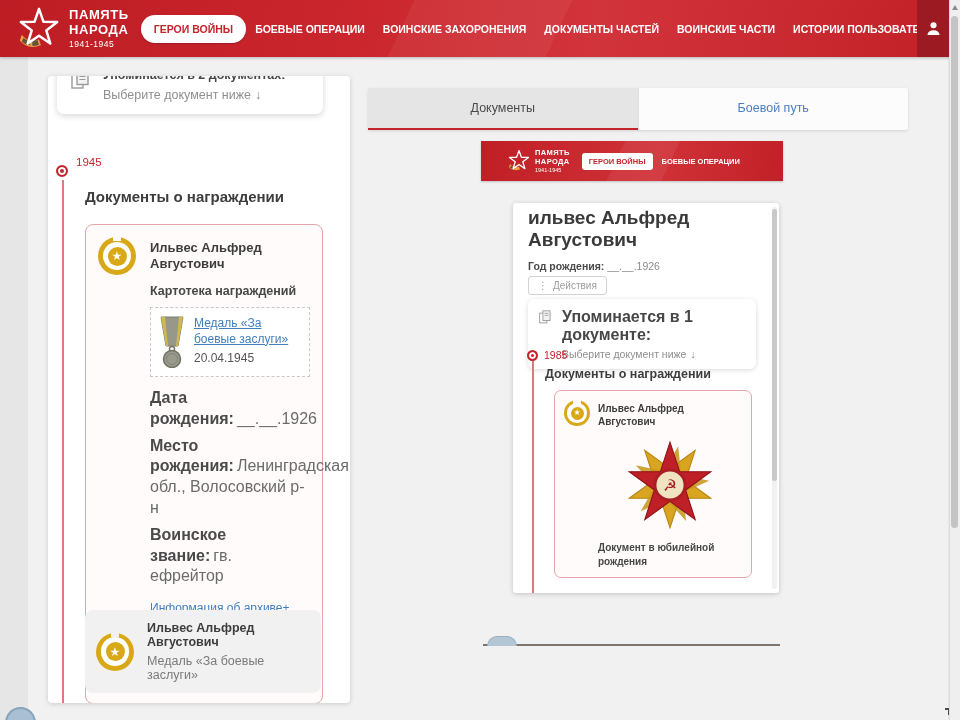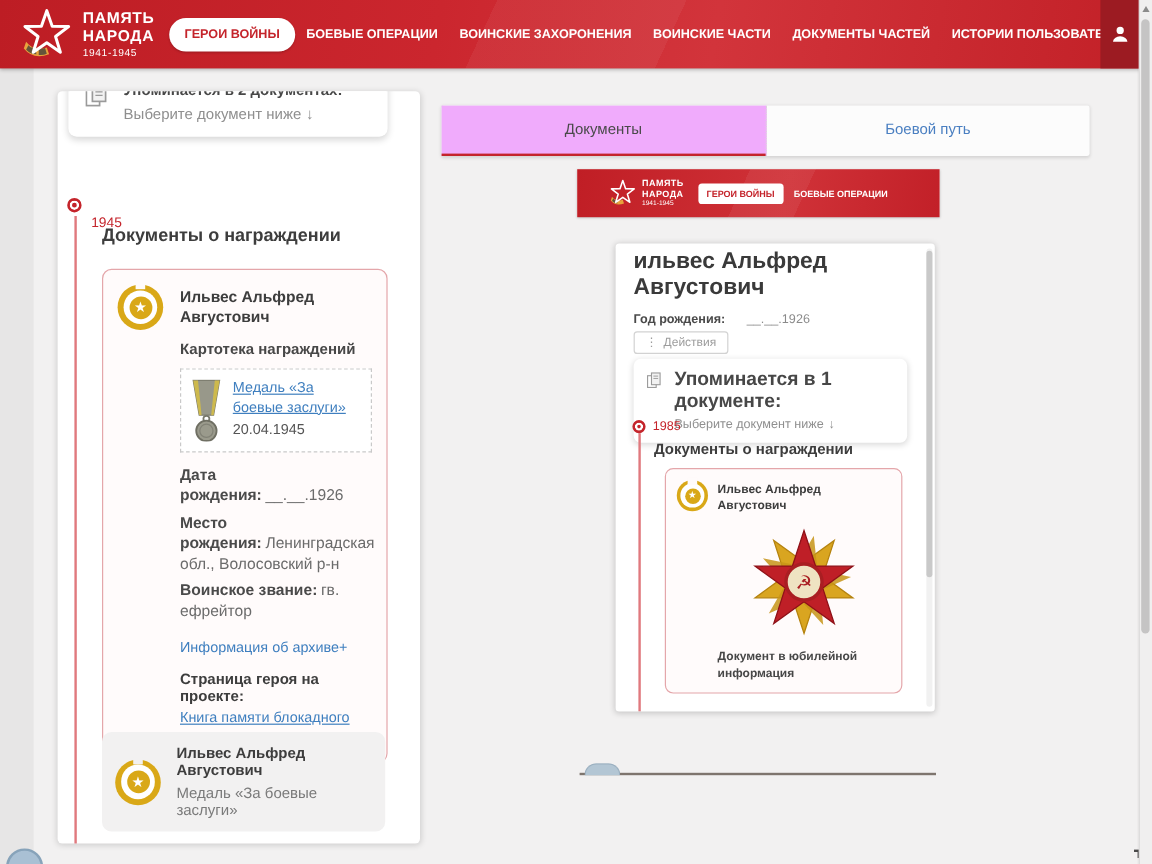--- a/index.html
+++ b/index.html
@@ -39,35 +39,35 @@
   
   .left-panel { position:absolute; left:48px; top:76px; width:302px; height:627px; background:#fff; border-radius:4px; box-shadow:0 1px 5px rgba(0,0,0,.16); overflow:hidden; }
   .mentions-card { margin:-20px 27px 0 9px; background:#fff; border-radius:7px; box-shadow:0 2px 6px rgba(0,0,0,.16); padding:12px 14px; display:flex; gap:12px; align-items:flex-start; }
   .mentions-texts { flex:1; }
   .mentions-title { font-size:12.5px; font-weight:bold; color:#474747; }
   .mentions-sub { font-size:12.5px; color:#8f8f8f; margin-top:6px; }
   .arrow-down { color:#8f8f8f; margin-left:4px; }
 
   .timeline-line { position:absolute; left:14px; top:104px; height:582px; width:2px; background:#e0797e; }
   .timeline-dot { position:absolute; left:8px; top:89px; width:8px; height:8px; border-radius:50%; background:#c4242b; border:2px solid #c4242b; box-shadow:inset 0 0 0 2px #fff; }
-  .year-label { position:absolute; left:28px; top:104px; color:#c4242b; font-size:11.5px;text-align:center; }
+  .year-label { position:absolute; left:28px; top:80px; color:#c4242b; font-size:11.5px;text-align:center; }
   .section-title { position:absolute; left:37px; top:112px; font-size:15px; font-weight:bold; color:#3d3d3d; }
 
   .award-card1 { --card-bg:#fffbfb; position:absolute; left:37px; top:148px; width:212px; border:1px solid #e4a6aa; border-radius:8px; background:var(--card-bg); padding:12px 12px 12px 12px; }
   .card-head { display:flex; gap:14px; align-items:flex-start; }
   .name-bold { font-size:13px; font-weight:bold; color:#3d3d3d; line-height:1.25; padding-top:3px; }
   .card-body { margin-left:52px; }
   .doc-type { font-size:12.5px; font-weight:bold; color:#474747; margin-top:9px; }
   .dashed-box { margin-top:9px; border:1px dashed #c9c9c9; padding:8px; display:flex; gap:9px; align-items:flex-start; background:#fff; }
   .medal-texts { font-size:12px; }
   .blue-link { color:#3f7fbf; text-decoration:underline; cursor:pointer; }
   .medal-link { font-size:12px; line-height:1.3; display:inline-block; }
   .medal-date { color:#555; margin-top:4px; font-size:12px; }
   .fields { margin-top:11px; }
-  .f-row { margin-bottom:6px; font-size:13px; line-height:1.3; color:#6b6b6b; }
+  .f-row { margin-bottom:6px; font-size:16px; line-height:1.3; color:#6b6b6b; }
   .f-row b { color:#4a4a4a; margin-right:3px; }
   .archive-link { font-size:12px; margin:8px 0 2px; text-decoration:none; display:inline-block; }
   .hero-page-label { font-size:12.5px; font-weight:bold; color:#3d3d3d; margin-top:11px; }
   .hero-page-link { font-size:12px; line-height:1.3; margin-top:4px; display:inline-block; }
 
   .award-card2 { --card-bg:#f2f1f1; position:absolute; left:37px; top:534px; width:214px; background:var(--card-bg); border-radius:8px; padding:11px 11px; display:flex; gap:13px; align-items:center; cursor:pointer; }
   .ac2-name { font-size:12.5px; font-weight:bold; color:#3d3d3d; }
   .ac2-award { font-size:12.5px; color:#7a7a7a; margin-top:5px; }
 
   
@@ -77,21 +77,21 @@
   .gold-badge .disc { position:absolute; inset:25%; border-radius:50%; background:#d9a817; display:flex; align-items:center; justify-content:center; }
   .gold-badge .disc::before { content:'★'; color:#fff; font-size:12px; line-height:1; }
   .gold-badge .notch { position:absolute; top:-2px; left:50%; transform:translateX(-50%); width:8px; height:6px; background:var(--card-bg,#fff); }
   .gold-badge.small { width:26px; height:26px; flex:0 0 26px; }
   .gold-badge.small .disc::before { font-size:8px; }
 
   
   .tabs { position:absolute; left:368px; top:88px; width:540px; height:42px; display:flex; background:#fcfcfc; box-shadow:0 1px 3px rgba(0,0,0,.13); border-radius:2px; }
   .tab { flex:1; display:flex; align-items:center; justify-content:center; text-align:center; font-size:12.5px; color:#4a7fc1; border-right:1px dotted #d9d9d9; padding:0 12px; position:relative; line-height:1.25; cursor:pointer; }
   .tab:last-child { border-right:none; }
-  .tab.active { color:#4a4a4a; background:#f0abfc; }
+  .tab.active { color:#4a4a4a; background:#e5e5e5; }
   .tab.active::after { content:''; position:absolute; left:0; right:0; bottom:0; height:2px; background:#c4242b; }
 
   
   .mini-header {
     position:absolute; left:481px; top:141px; width:302px; height:40px;
     background:
       linear-gradient(115deg, rgba(255,255,255,0) 45%, rgba(255,255,255,.06) 45%, rgba(255,255,255,.06) 62%, rgba(255,255,255,0) 62%),
       linear-gradient(100deg,#c01e25,#d03238 58%,#c22028);
     display:flex; align-items:center; box-shadow:0 1px 2px rgba(0,0,0,.2);
   }
@@ -99,21 +99,21 @@
   .mini-star { width:24px; height:24px; }
   .mini-logo-text { margin-left:4px; color:#fff; }
   .mini-logo-title { font-size:7.5px; font-weight:bold; line-height:1.1; letter-spacing:.4px; }
   .mini-logo-years { font-size:5.5px; margin-top:1px; }
   .mini-btn-heroes { background:#fff; color:#c4242b; font-size:7.5px; font-weight:bold; padding:4px 7px; border-radius:3px; margin-left:12px; white-space:nowrap; cursor:pointer; }
   .mini-btn-ops { color:#fff; font-size:7.5px; font-weight:bold; margin-left:9px; white-space:nowrap; cursor:pointer; }
 
   .embed-card { position:absolute; left:513px; top:203px; width:266px; height:390px; background:#fff; border-radius:3px; box-shadow:0 1px 5px rgba(0,0,0,.2); overflow:hidden; }
   .hero-name { position:absolute; left:15px; top:4px; width:228px; font-size:19px; font-weight:bold; color:#3a3a3a; line-height:1.14; }
   .birth-row { position:absolute; left:15px; top:57px; font-size:10.5px; color:#8b8b8b; }
-  .birth-row b { color:#4a4a4a; margin-right:18px; }
+  .birth-row b { color:#4a4a4a; margin-right:3px; }
   .actions-btn { position:absolute; left:15px; top:73px; display:inline-flex; align-items:center; gap:5px; border:1px solid #d2d2d2; border-radius:3px; padding:3px 9px; color:#9c9c9c; font-size:10px; background:#fff; cursor:pointer; }
   .embed-mentions { position:absolute; left:15px; top:96px; width:206px; background:#fff; border-radius:6px; box-shadow:0 1px 5px rgba(0,0,0,.15); padding:9px 11px; display:flex; gap:10px; align-items:flex-start; }
   .embed-mentions .mentions-title { font-size:16px; }
   .embed-mentions .mentions-sub { font-size:10.5px; margin-top:4px; }
   .embed-tl-line { position:absolute; left:19px; top:158px; width:2px; height:232px; background:#e0797e; }
   .embed-tl-dot { position:absolute; left:14px; top:147px; width:7px; height:7px; border-radius:50%; background:#c4242b; border:2px solid #c4242b; box-shadow:inset 0 0 0 2px #fff; }
   .embed-year { position:absolute; left:31px; top:146px; color:#c4242b; font-size:10.5px; }
   .embed-section-title { position:absolute; left:32px; top:164px; font-size:12.5px; font-weight:bold; color:#3d3d3d; }
   .embed-award { --card-bg:#fffbfb; position:absolute; left:41px; top:187px; width:178px; border:1px solid #e4a6aa; border-radius:7px; background:var(--card-bg); padding:9px; }
   .ea-head { display:flex; gap:8px; align-items:flex-start; }
@@ -151,22 +151,22 @@
     <div class="logo-text">
       <div class="logo-title"><span>ПАМЯТЬ</span><br>
       <span>НАРОДА</span></div>
       <div class="logo-years">1941-1945</div>
     </div>
   </div>
   <div class="nav">
     <span class="nav-item active">ГЕРОИ ВОЙНЫ</span>
     <span class="nav-item">БОЕВЫЕ ОПЕРАЦИИ</span>
     <span class="nav-item">ВОИНСКИЕ ЗАХОРОНЕНИЯ</span>
+    <span class="nav-item">ДОКУМЕНТЫ ЧАСТЕЙ</span>
     <span class="nav-item">ВОИНСКИЕ ЧАСТИ</span>
-    <span class="nav-item">ДОКУМЕНТЫ ЧАСТЕЙ</span>
     <span class="nav-item">ИСТОРИИ ПОЛЬЗОВАТЕЛЕЙ</span>
     <span class="lang">En</span>
   </div>
   <div class="user-block">
     <svg viewBox="0 0 24 24" width="17" height="17">
       <circle cx="12" cy="7.5" r="4.3" fill="#fff"></circle>
       <path d="M3.5,21 a8.5,6.5 0 0 1 17,0 z" fill="#fff"></path>
     </svg>
   </div>
 </div>
@@ -306,21 +306,21 @@
       <div class="ea-name">Ильвес Альфред Августович</div>
     </div>
     <div class="ea-body">
       <svg class="ea-order" width="100" height="100" viewBox="0 0 140 140">
         <polygon points="70,10 83.5,51.4 127.1,51.5 91.9,77.1 105.3,118.5 70,93 34.7,118.5 48.1,77.1 12.9,51.5 56.5,51.4" transform="rotate(36 70 70)" fill="#d9a520" stroke="#b5830f" stroke-width="1.5"></polygon>
         <polygon points="70,10 83.5,51.4 127.1,51.5 91.9,77.1 105.3,118.5 70,93 34.7,118.5 48.1,77.1 12.9,51.5 56.5,51.4" transform="rotate(12 70 70) scale(0.92) translate(6 6)" fill="#c79417" opacity=".85"></polygon>
         <polygon points="70,10 83.5,51.4 127.1,51.5 91.9,77.1 105.3,118.5 70,93 34.7,118.5 48.1,77.1 12.9,51.5 56.5,51.4" fill="#bf1f27" stroke="#8e1118" stroke-width="1.5"></polygon>
         <circle cx="70" cy="70" r="21" fill="#efe3c2" stroke="#a91e22" stroke-width="4"></circle>
         <text x="70" y="78" font-size="22" text-anchor="middle" fill="#a91e22">☭</text>
       </svg>
-      <div class="ea-note">Документ в юбилейной информация</div>
+      <div class="ea-note">Документ в юбилейной рождения</div>
 
     </div>
   </div>
 
   <div class="embed-scrollbar">
     <div class="embed-thumb"></div>
   </div>
 </div>
 
 <div class="bottom-divider"></div>

